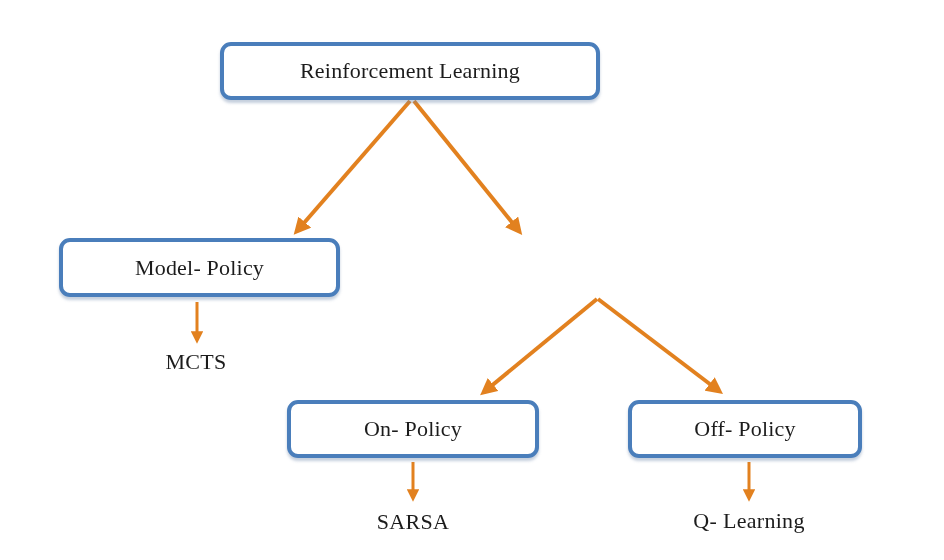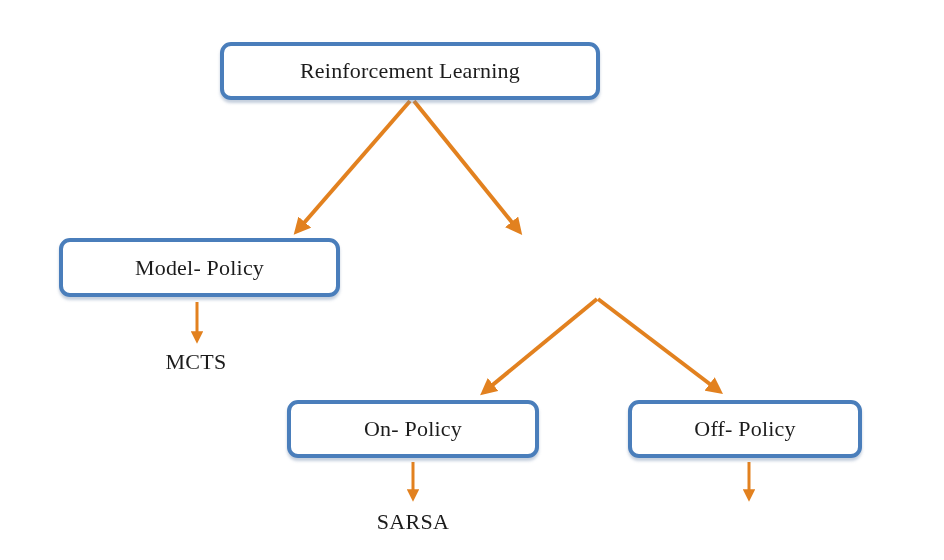--- a/index.html
+++ b/index.html
@@ -96,14 +96,15 @@
 
 
   <div class="node-box box-on-policy">On- Policy</div>
 
   <div class="node-box box-off-policy">Off- Policy</div>
 
   <div class="leaf-label label-sarsa">SARSA</div>
 
   <div class="leaf-label label-mcts">MCTS</div>
 
+  <div class="leaf-label label-q-learning">Q- Learning</div>
 
 </div>
 
 </body></html>

